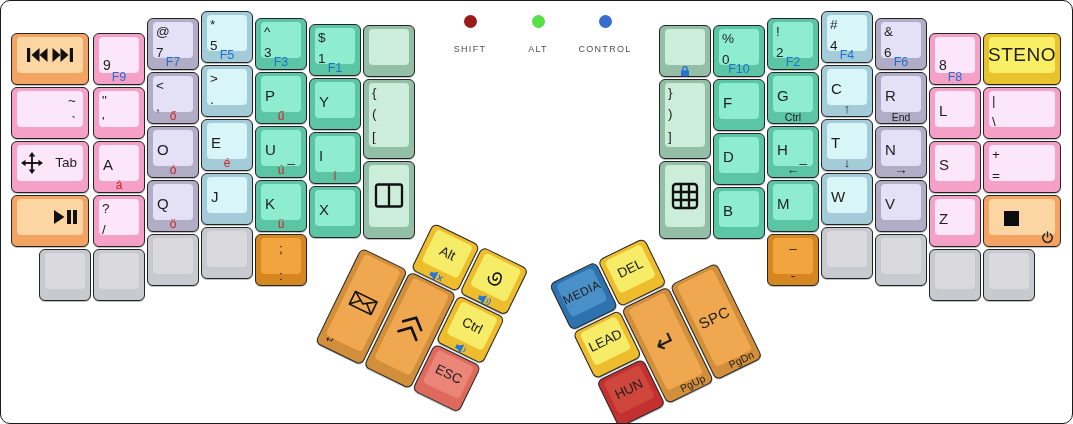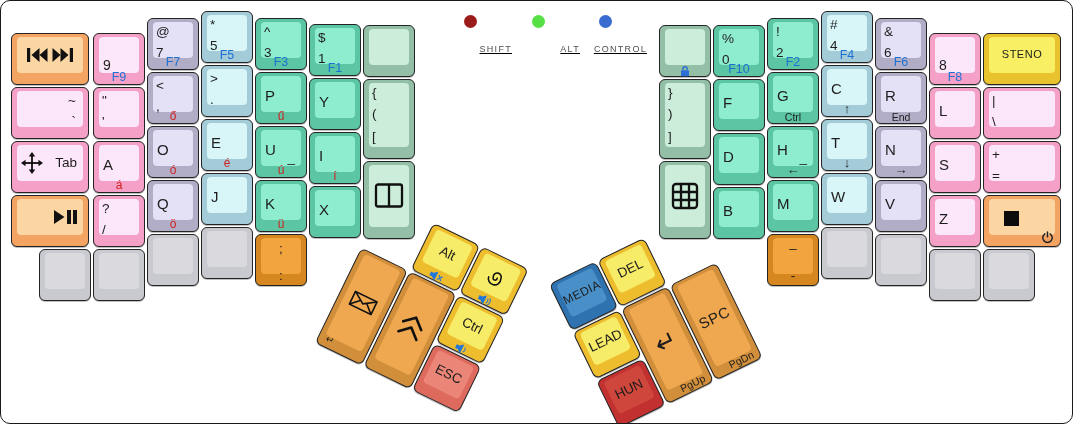--- a/index.html
+++ b/index.html
@@ -23,26 +23,26 @@
   .p-c{left:0;right:0;top:0;bottom:9px;display:flex;align-items:center;justify-content:center}
   .p-cl{left:9px;top:0;bottom:9px;display:flex;align-items:center}
   .p-cr{right:11px;top:0;bottom:9px;display:flex;align-items:center}
   .p-bl{left:7px;bottom:3px;font-size:10px}
   .p-br{right:6px;bottom:2px;font-size:10.5px}
   .p-sq{left:20px;top:15px}
   .s-blue{color:#1c72d4;font-size:12.5px}
   .s-red{color:#cf2222;font-size:12px}
   .s-sm{font-size:10.5px}
   .s-arrow{font-weight:700;font-size:13px}
-  .s-steno{font-size:11px;letter-spacing:.5px}
+  .s-steno{font-size:19px;letter-spacing:.5px}
   .s-media{font-size:12px;letter-spacing:.4px}
   .s-enter{font-size:26px}
   .s-spc{font-size:15px;letter-spacing:.5px}
   .cluster{position:absolute;width:0;height:0;transform-origin:0 0;}
-  .indicator{position:absolute;text-align:right;width:84px;text-decoration:underline;}
+  .indicator{position:absolute;text-align:center;width:84px;}
   .indicator .dot{width:13px;height:13px;border-radius:50%;margin:0 auto;}
   .indicator .ind-label{margin-top:16px;font-size:9px;letter-spacing:1.3px;color:#4f4f4f;}
 </style>
 </head>
 <body>
 
 <div id="canvas">
   <div id="board">
       <div class="key" style="left: 10px; top: 32px; width: 78px; height: 52px; background: rgb(243, 164, 99);">
         <div class="keytop" style="background: rgb(251, 214, 163);"></div>

